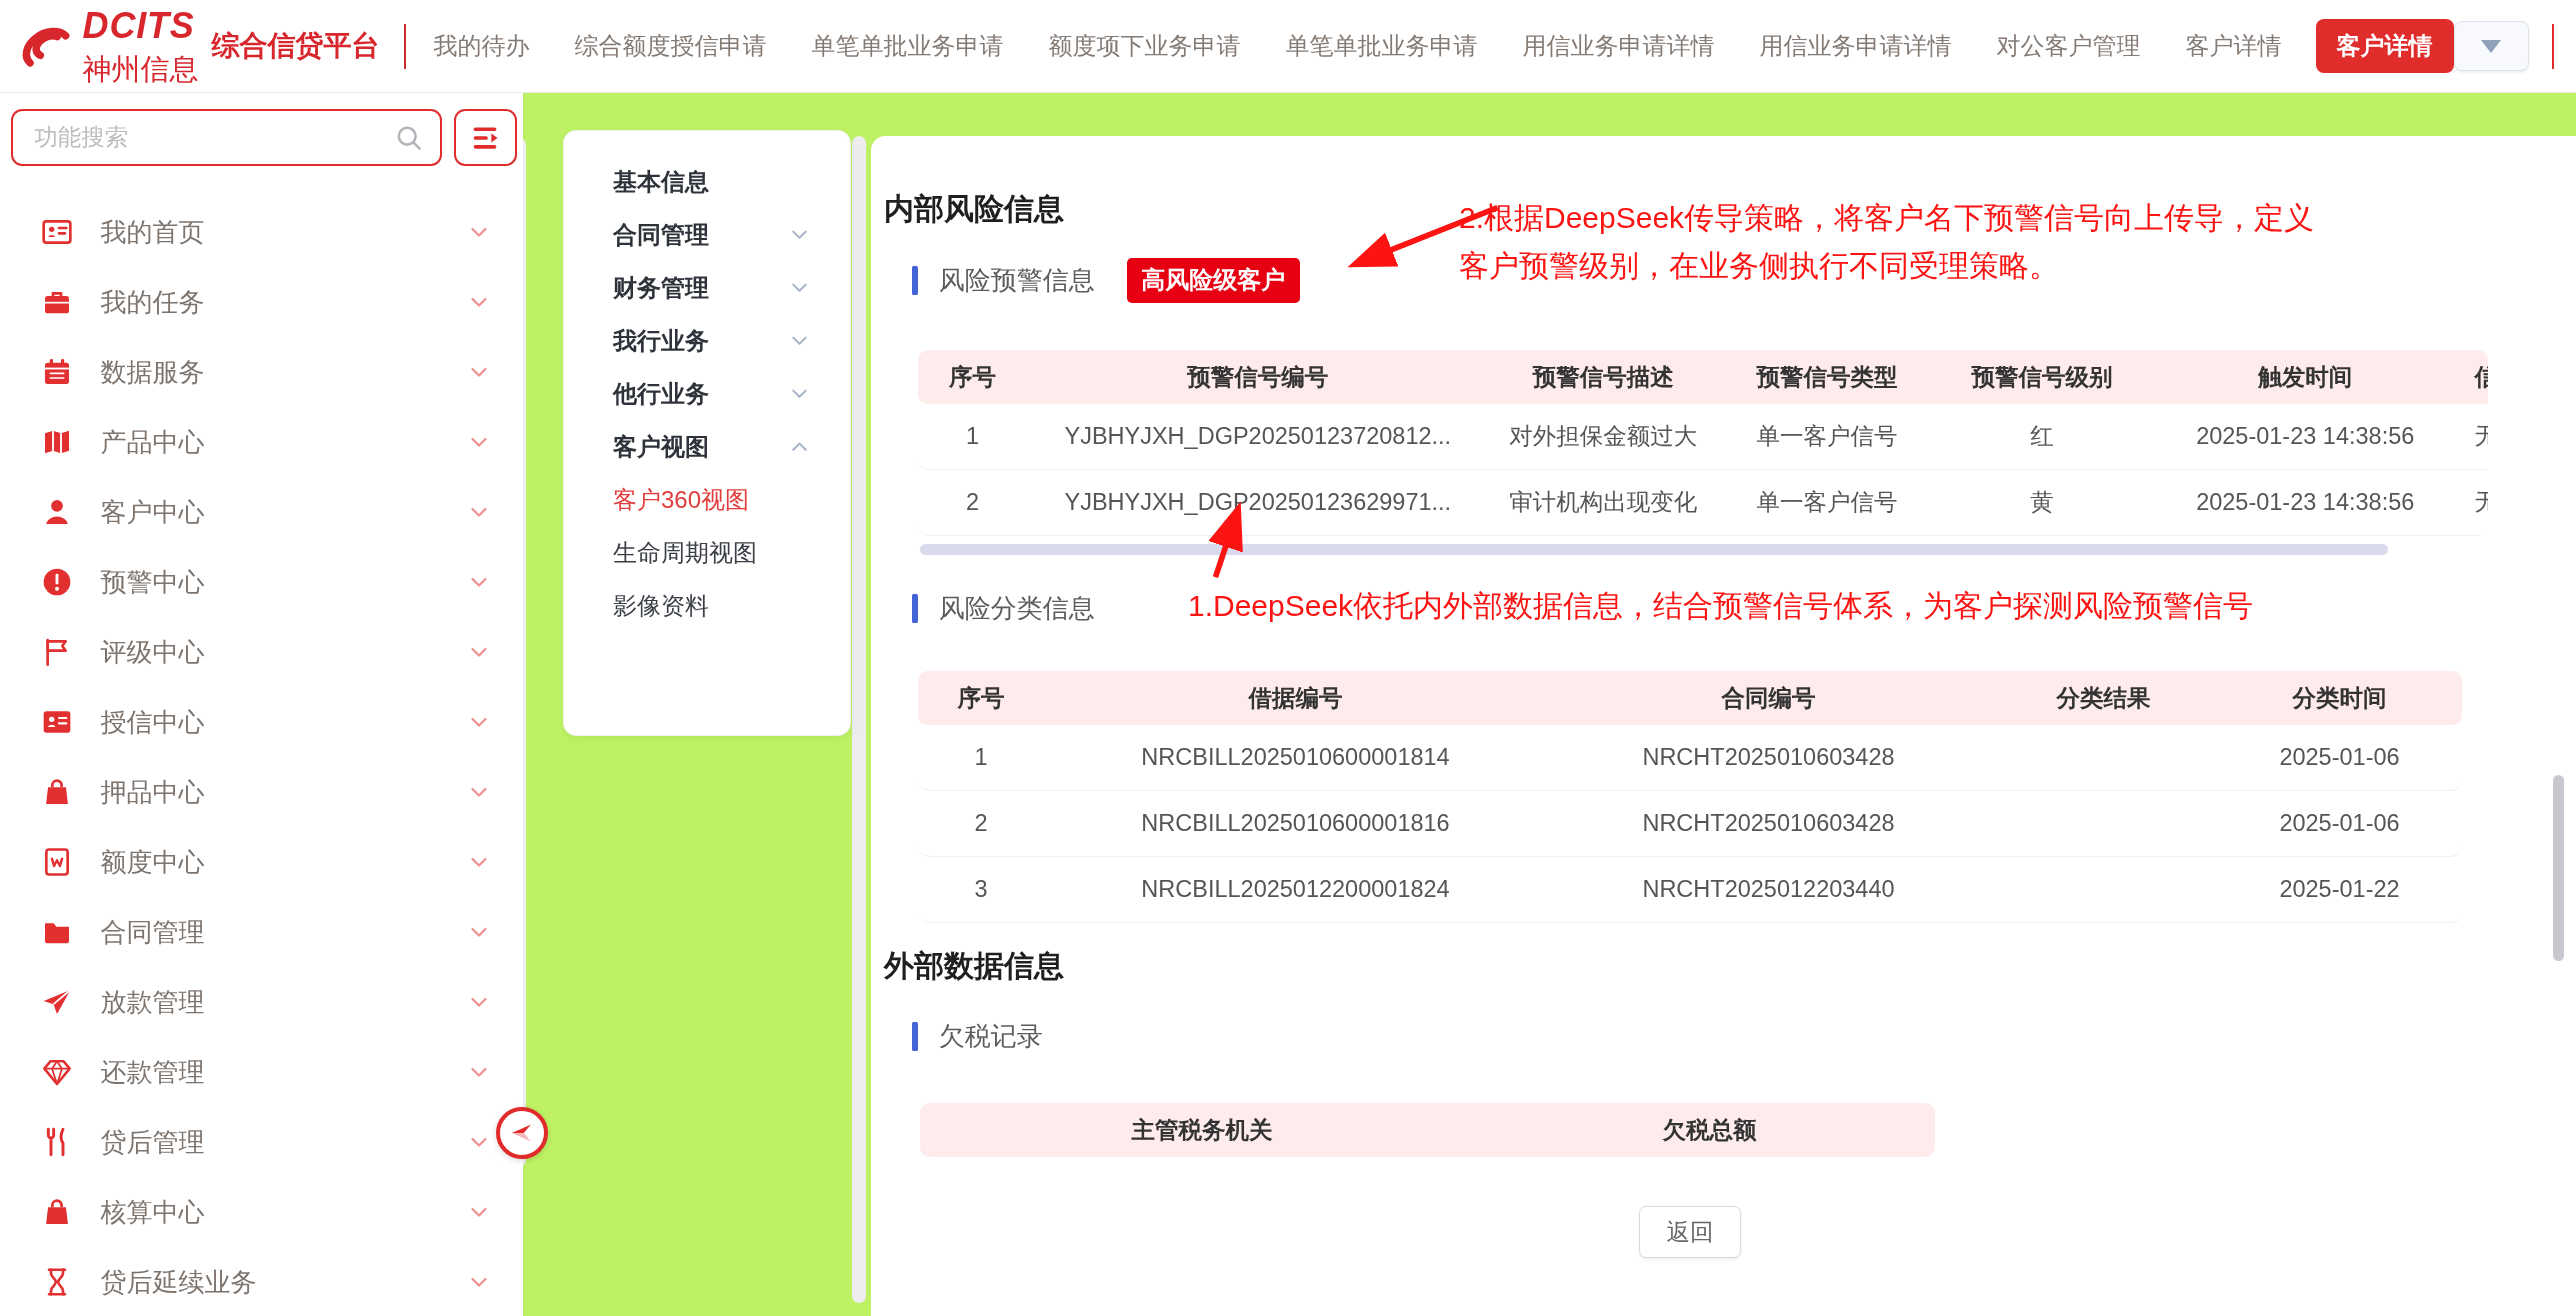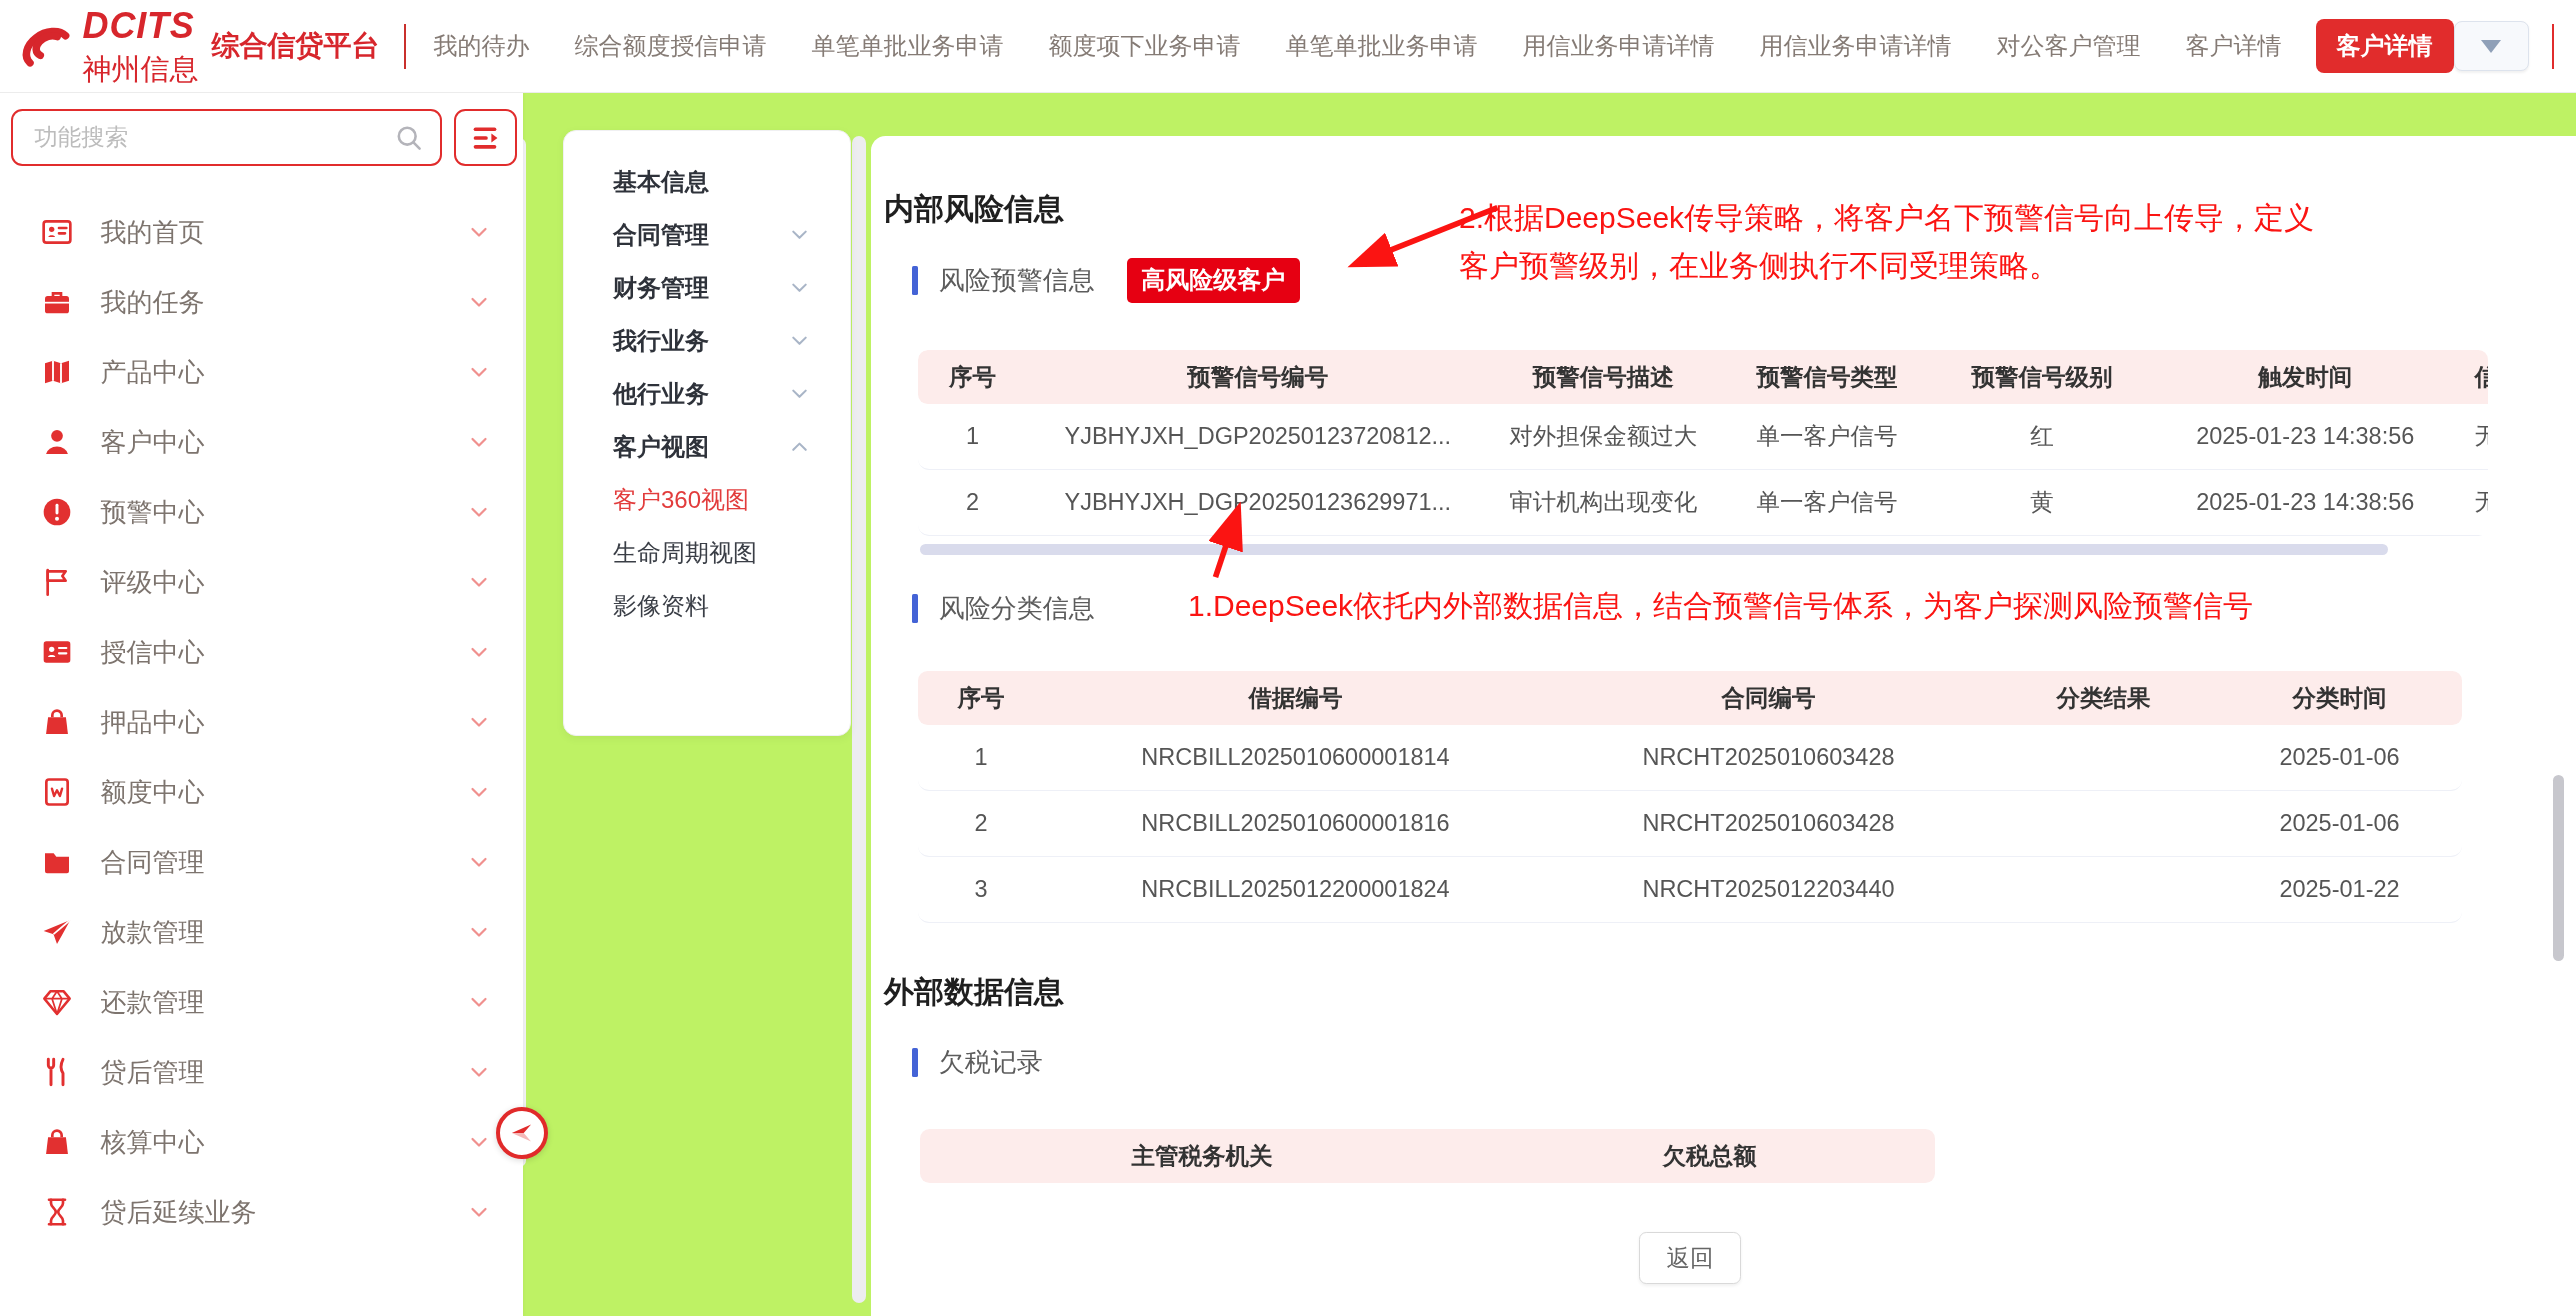--- a/index.html
+++ b/index.html
@@ -179,20 +179,33 @@
           <path d="M9 7.5V5.5h6v2" fill="none" stroke="#e23030" stroke-width="2"></path>
           <rect x="3" y="7.5" width="18" height="13" rx="2" fill="#e23030"></rect>
           <path d="M3 12.5h18" stroke="#fff" stroke-width="1.3"></path>
         </svg>
         <span class="lbl">我的任务</span>
         <svg class="chev" viewBox="0 0 24 24" fill="none" stroke="#f0908e" stroke-width="2.2" stroke-linecap="round" stroke-linejoin="round">
             <path d="M5.5 9l6.5 6.5L18.5 9"></path>
           </svg>
       </div>
 
+      <div class="sitem">
+        <svg class="icn" viewBox="0 0 24 24">
+          <rect x="3" y="5" width="18" height="16" rx="2" fill="#e23030"></rect>
+          <rect x="6.6" y="2.2" width="2.4" height="4.6" rx="1.1" fill="#e23030"></rect>
+          <rect x="15" y="2.2" width="2.4" height="4.6" rx="1.1" fill="#e23030"></rect>
+          <path d="M3 9.4h18" stroke="#fff" stroke-width="1.4"></path>
+          <path d="M6.5 13h11M6.5 16.5h11" stroke="#fff" stroke-width="1.2"></path>
+        </svg>
+        <span class="lbl">数据服务</span>
+        <svg class="chev" viewBox="0 0 24 24" fill="none" stroke="#f0908e" stroke-width="2.2" stroke-linecap="round" stroke-linejoin="round">
+            <path d="M5.5 9l6.5 6.5L18.5 9"></path>
+          </svg>
+      </div>
 
       <div class="sitem">
         <svg class="icn" viewBox="0 0 24 24">
           <path d="M9 3.5L3 5.5v15l6-2 6 2 6-2v-15l-6 2-6-2z" fill="#e23030"></path>
           <path d="M9 3.5v15M15 5.5v15" stroke="#fff" stroke-width="1.4"></path>
         </svg>
         <span class="lbl">产品中心</span>
         <svg class="chev" viewBox="0 0 24 24" fill="none" stroke="#f0908e" stroke-width="2.2" stroke-linecap="round" stroke-linejoin="round">
             <path d="M5.5 9l6.5 6.5L18.5 9"></path>
           </svg>
@@ -462,21 +475,21 @@
       </div>
       <div class="trow">
         <div class="c w156">3</div>
         <div class="c w621">NRCBILL2025012200001824</div>
         <div class="c w547">NRCHT2025012203440</div>
         <div class="c w280"></div>
         <div class="c w302">2025-01-22</div>
       </div>
     </div>
 
-    <h1 class="m-title" style="margin-top:49px;">外部数据信息</h1>
+    <h1 class="m-title" style="margin-top:23px;">外部数据信息</h1>
 
     <div class="sec-row" style="margin-top:32px;">
       <div class="sec-bar"></div>
       <div class="sec-lbl">欠税记录</div>
     </div>
 
     <div class="t3 tblw">
       <div class="thead">
         <div class="c w696">主管税务机关</div>
         <div class="c w557">欠税总额</div>

